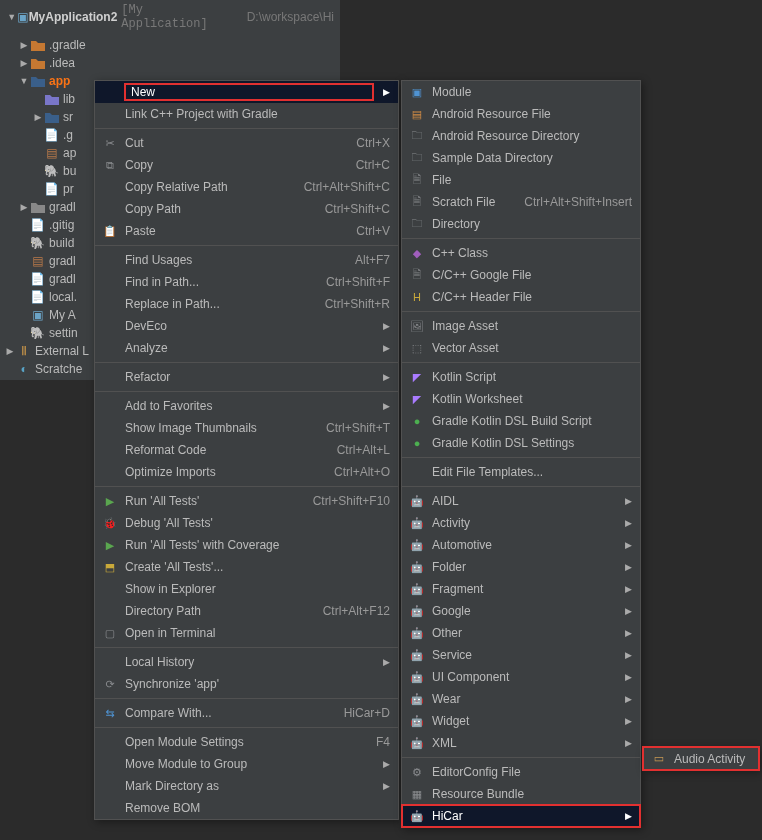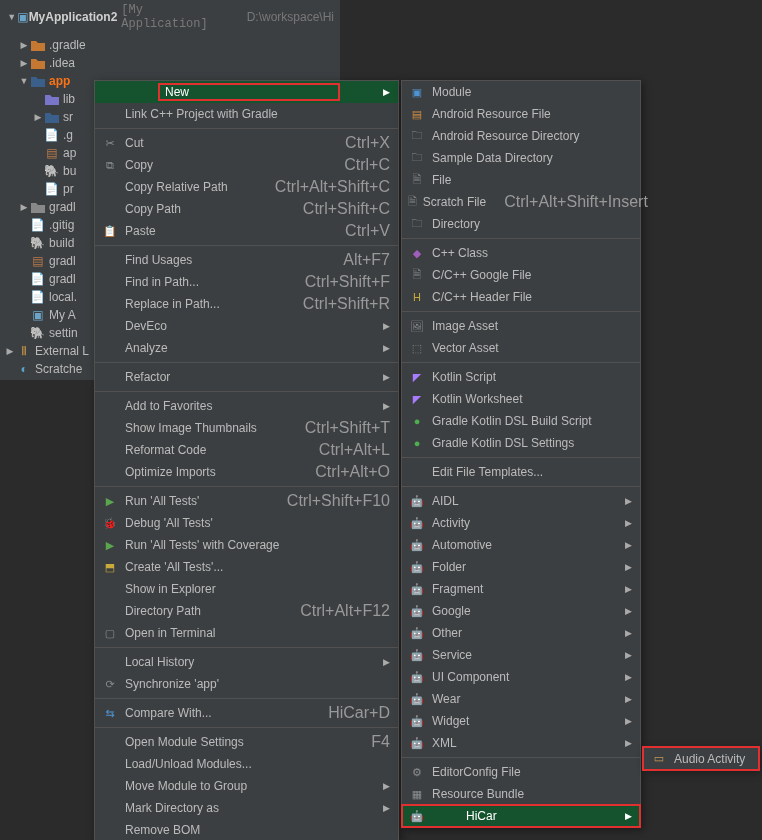--- a/index.html
+++ b/index.html
@@ -58,23 +58,23 @@
     padding: 0 8px 0 6px;
     color: #bbb;
     position: relative;
   }
   .menu-item.sep { height:1px; background:#515151; margin:3px 0; padding:0; }
   .menu-item .micon {
     width: 18px; display:inline-flex; justify-content:center; align-items:center;
     margin-right: 6px; font-size: 11px;
   }
   .menu-item .mlabel { flex: 1; white-space:nowrap; }
-  .menu-item .shortcut { color:#999; margin-left: 18px; white-space:nowrap; font-size:16px;}
+  .menu-item .shortcut { color:#999; margin-left: 18px; white-space:nowrap; font-size:12px;}
   .menu-item .arrow { margin-left:10px; color:#aaa; font-size:9px;}
-  .menu-item.hovered { background: #14532d; color:#fff;gap:34px; }
+  .menu-item.hovered { background: #0f172a; color:#fff; }
   .menu-item.hovered .shortcut, .menu-item.hovered .arrow { color:#fff; }
   .menu1 { left: 94px; top: 80px; width: 305px; }
   .menu2 { left: 401px; top: 80px; width: 240px; }
   .menu3 { left: 643px; top: 747px; width: 116px; }
   .menu3 .menu-item { height:21px; }
   
   .kotlin { color:#a97bff; }
   .android { color:#8ab959; }
   .orange { color:#d08b45; }
   .blue { color:#4f93d2; }
@@ -379,24 +379,20 @@
       <span class="shortcut">HiCar+D</span>
     </div>
   <div class="menu-item sep"></div>
   <div class="menu-item">
       <span class="micon"></span>
       <span class="mlabel">Open Module Settings</span>
       <span class="shortcut">F4</span>
     </div>
   <div class="menu-item">
       <span class="micon"></span>
-      <span class="mlabel">Load/Unload Modules...</span>
-    </div>
-  <div class="menu-item">
-      <span class="micon"></span>
       <span class="mlabel">Move Module to Group</span>
       <span class="arrow">▶</span>
     </div>
   <div class="menu-item">
       <span class="micon"></span>
       <span class="mlabel">Mark Directory as</span>
       <span class="arrow">▶</span>
     </div>
   <div class="menu-item">
       <span class="micon"></span>

